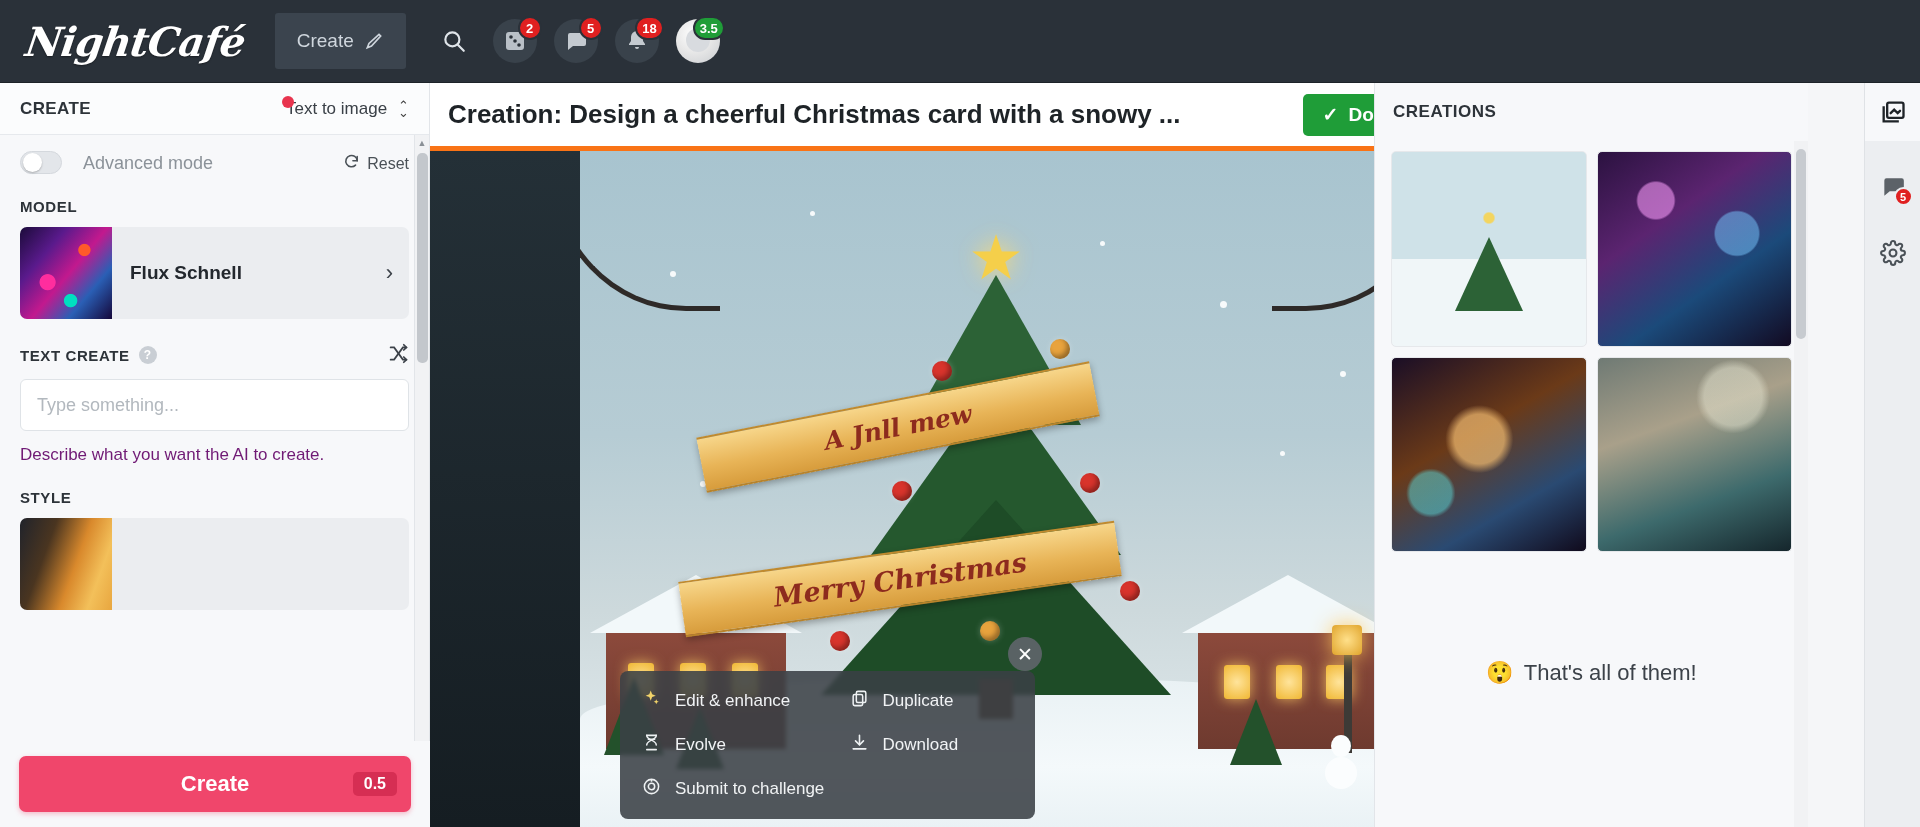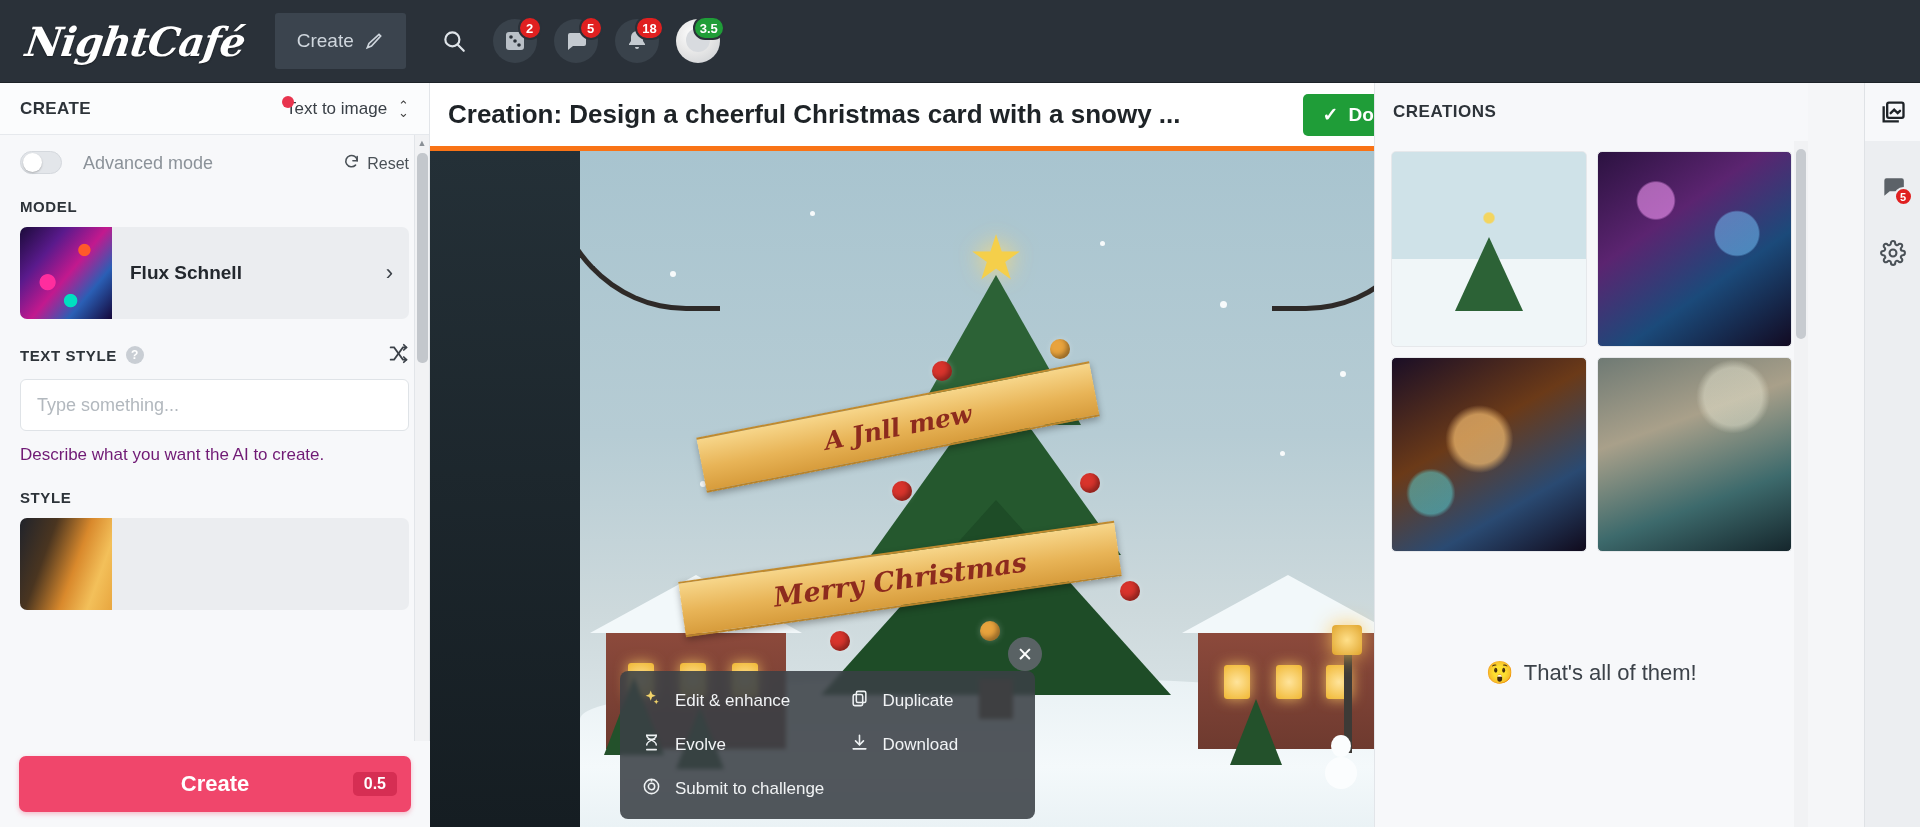--- a/index.html
+++ b/index.html
@@ -514,21 +514,21 @@
     <div class="sec-label">
       <span>MODEL</span>
     </div>
     <div class="model-card">
       <div class="model-thumb"></div>
       <div class="model-name">Flux Schnell</div>
       <div class="chev-r">›</div>
     </div>
 
     <div class="sec-label">
-      <span>TEXT STYLE</span>
+      <span>TEXT CREATE</span>
       <span class="help-dot">?</span>
       <span class="shuffle">
         <svg width="21" height="21" viewBox="0 0 24 24" fill="none" stroke="#3c4249" stroke-width="2" stroke-linecap="round">
           <path d="M3 5h4l10 14h4"></path>
             <path d="M3 19h4L17 5h4"></path>
           <path d="M18 2l3 3-3 3"></path>
             <path d="M18 16l3 3-3 3"></path>
         </svg>
       </span>
     </div>

